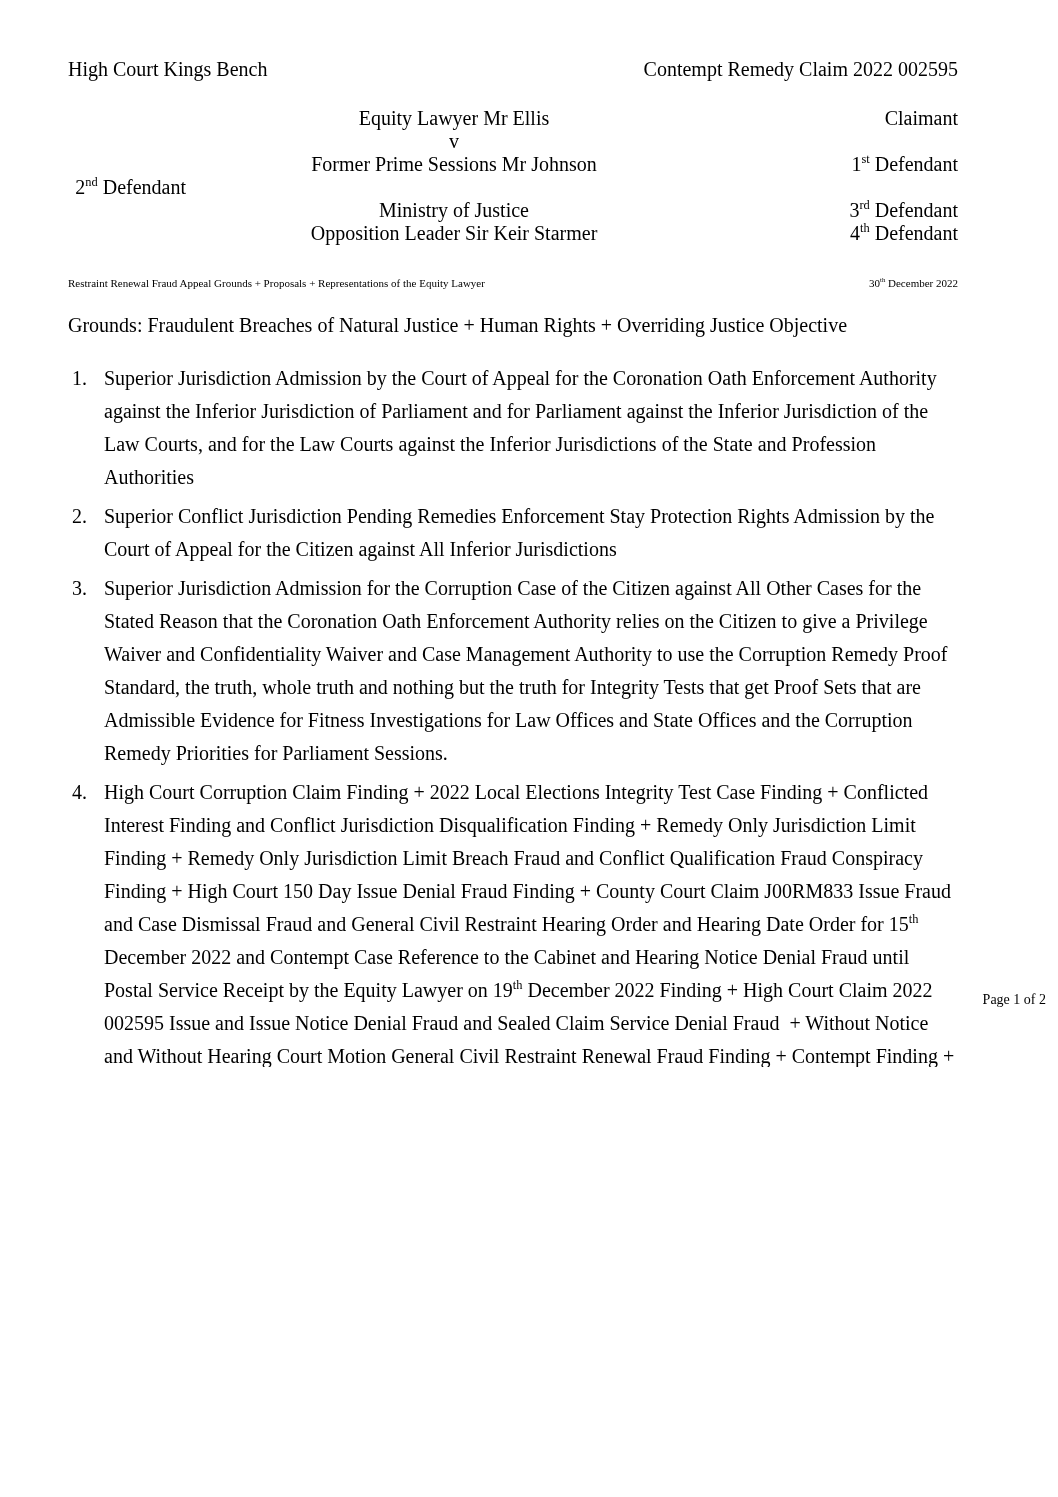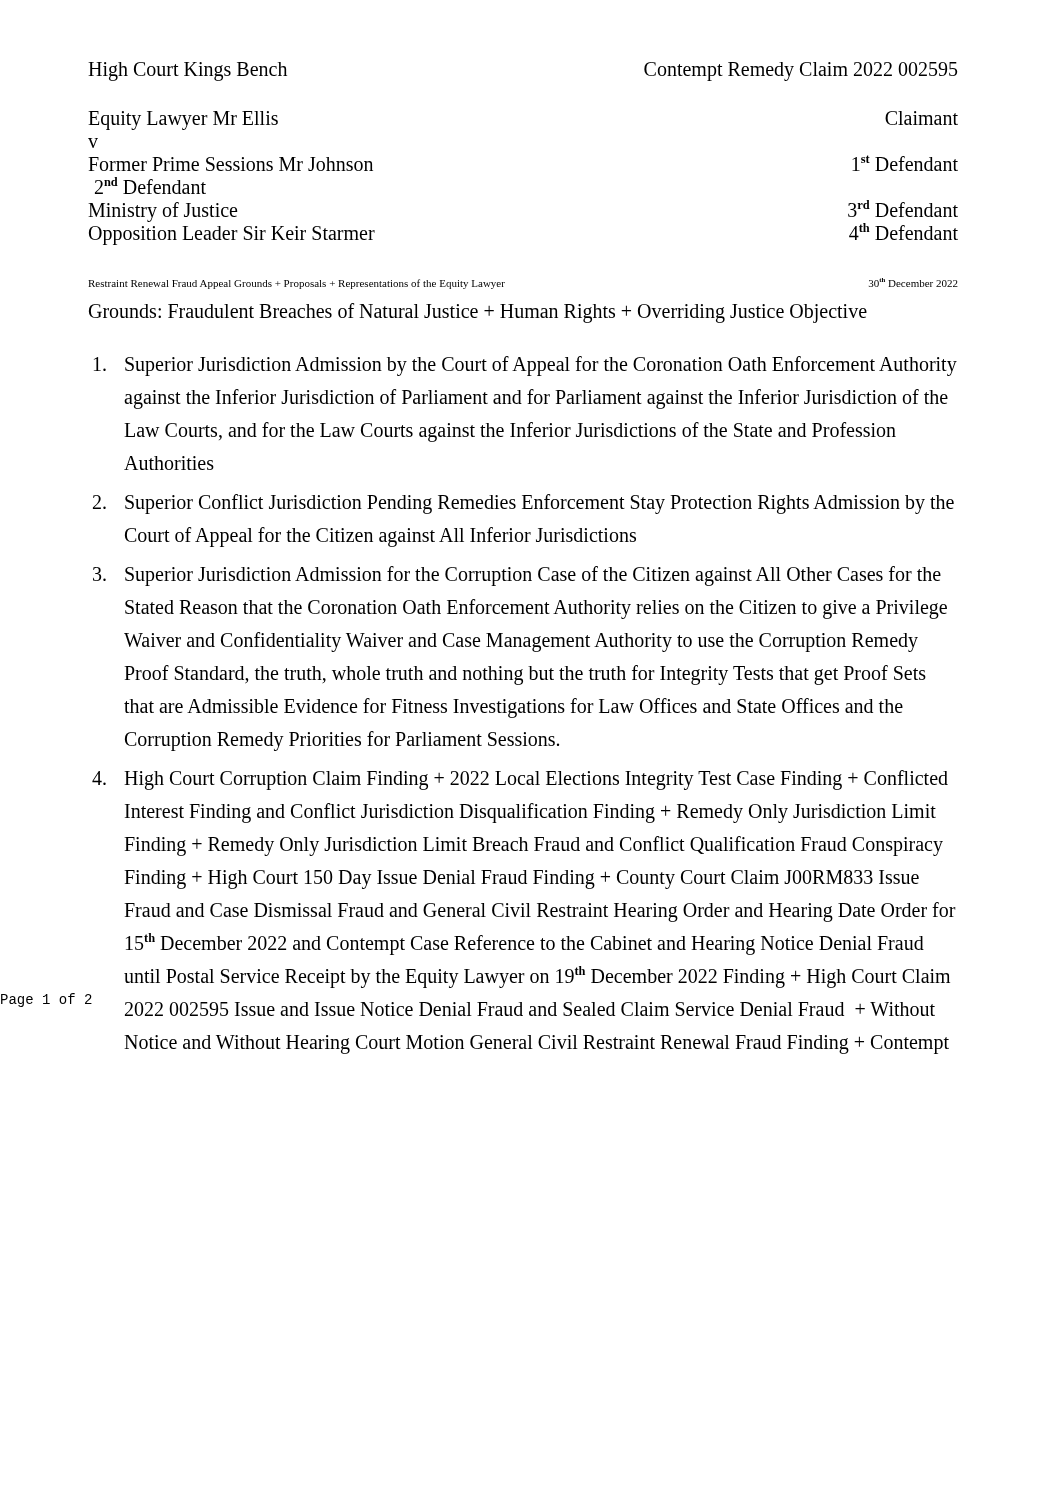--- a/index.html
+++ b/index.html
@@ -6,41 +6,42 @@
       margin: 0;
       padding: 0;
       background: #ffffff;
     }
     .page {
       position: relative;
       width: 1058px;
       height: 1067px;
       margin: 0 auto;
       box-sizing: border-box;
-      padding: 58px 100px 0 88px;
+      padding: 58px 100px 0 68px;
       background: #ffffff;
       color: #000000;
       font-family: "Liberation Serif", "DejaVu Serif", serif;
       font-size: 20px;
       overflow: hidden;
     }
     .doc-header {
       display: flex;
       justify-content: space-between;
       line-height: 23px;
     }
     .parties {
       margin-top: 26px;
     }
     .party-row {
       display: flex;
       line-height: 23px;
     }
     .party-name {
       flex: 1;
+      text-align: center;
     }
     .party-role {
       width: 118px;
       flex: none;
       text-align: right;
       white-space: nowrap;
     }
     .subject-row {
       display: flex;
       justify-content: space-between;
@@ -49,21 +50,21 @@
       line-height: 23px;
       align-items: center;
     }
     .subject-title { text-align: left; }
     .subject-date { text-align: right; white-space: pre; }
     .intro {
       margin: 16px 0 0 0;
       line-height: 33px;
     }
     .grounds-heading {
-      margin: 0 0 0 0;
+      margin: 14px 0 0 0;
       line-height: 33px;
     }
     .grounds-list {
       list-style: none;
       margin: 20px 0 0 0;
       padding: 0;
     }
     .ground-item {
       display: flex;
       line-height: 33px;
@@ -78,35 +79,33 @@
     .ground-item .txt {
       flex: 1;
     }
     .rich {
       white-space: pre-wrap;
     }
     sup {
       font-size: 0.62em;
       line-height: 0;
       vertical-align: super;
-      font-weight: bold;
     }
     .tab-gap {
       display: inline-block;
       height: 1px;
     }
     .page-footer {
       position: absolute;
       left: 0;
-      right: 0;
+      right: 12px;
       bottom: 58px;
-      text-align: left;
+      text-align: right;
       font-size: 14px;
       line-height: 18px;
-      font-family: Liberation Mono, monospace;
     }
   </style>
 </head>
 <body>
 
 <div class="page">
 
   <div class="doc-header">
     <span>High Court Kings Bench</span>
     <span>Contempt Remedy Claim 2022 002595</span>

